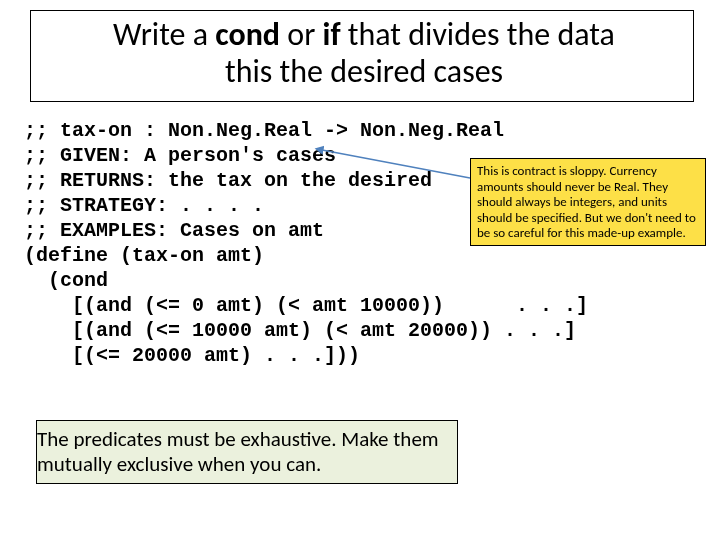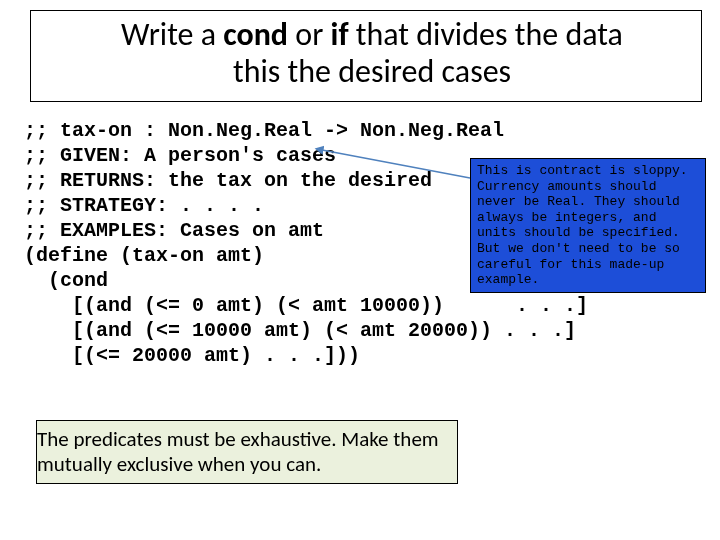--- a/index.html
+++ b/index.html
@@ -12,21 +12,21 @@
     position: relative;
     overflow: hidden;
   }
   .title-box {
     position: absolute;
     top: 10px;
     left: 30px;
     width: 658px;
     border: 1px solid #000;
     text-align: center;
-    padding: 6px 0 10px 12px;
+    padding: 6px 0 10px 4px;
     font-size: 32px;
     line-height: 1.15;
     color: #000;
   }
   .title-box .b { font-weight: bold; }
   .code-block {
     position: absolute;
     top: 118px;
     left: 24px;
     font-family: Consolas, "Courier New", monospace;
@@ -35,26 +35,25 @@
     line-height: 1.25;
     white-space: pre;
     color: #000;
   }
   .annotation {
     position: absolute;
     top: 158px;
     left: 470px;
     width: 222px;
     border: 1px solid #000;
-    background: #1d4ed8;
+    background: #fde047;
     font-size: 13px;
     line-height: 1.2;
     padding: 4px 6px;
     color: #000;
-    font-family: Liberation Mono, monospace;
   }
   .note-box {
     position: absolute;
     top: 420px;
     left: 36px;
     width: 420px;
     border: 1px solid #000;
     background: #ebf1dd;
     font-size: 21px;
     line-height: 1.2;

